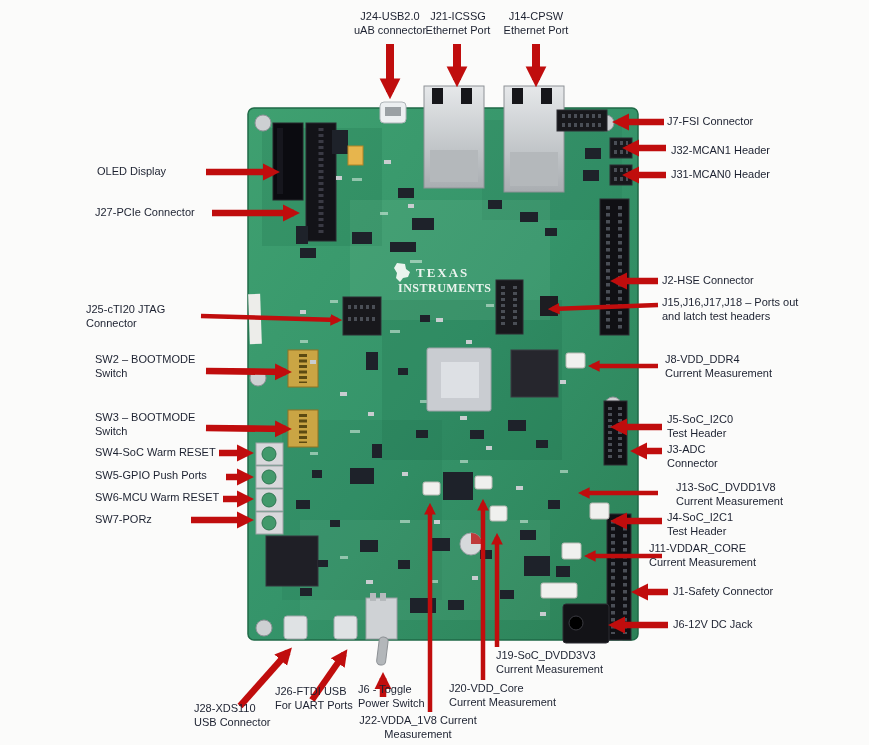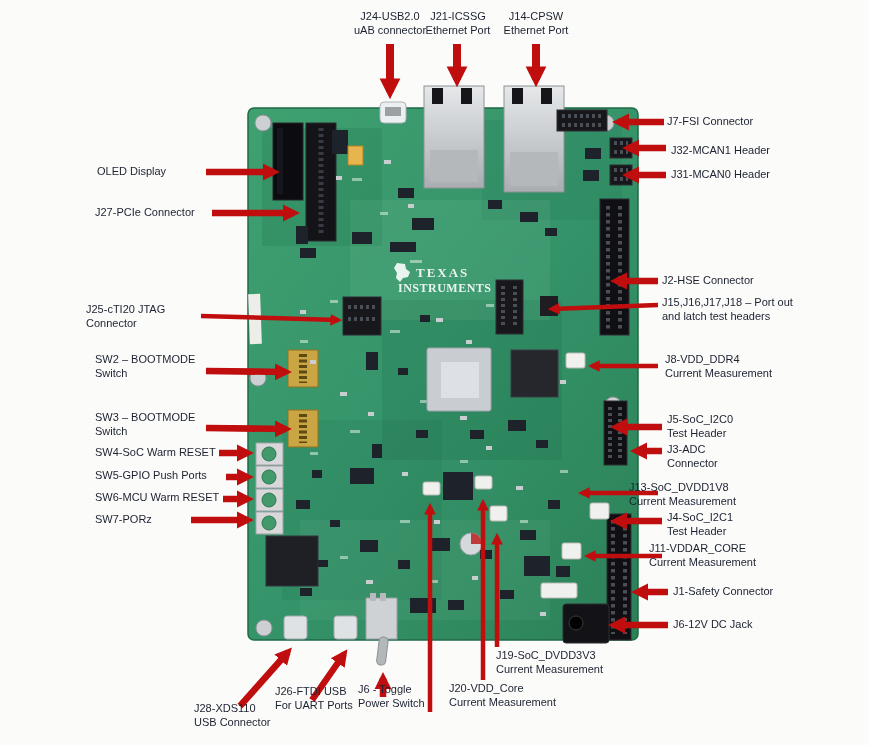--- a/index.html
+++ b/index.html
@@ -375,36 +375,36 @@
   <div class="co" style="left:671px;top:144px">
     <div>J32-MCAN1 Header</div>
   </div>
   <div class="co" style="left:671px;top:168px">
     <div>J31-MCAN0 Header</div>
   </div>
   <div class="co" style="left:662px;top:274px">
     <div>J2-HSE Connector</div>
   </div>
   <div class="co" style="left:662px;top:296px">
-    <div>J15,J16,J17,J18 – Port out</div>
+    <div>J15,J16,J17,J18 – Ports out</div>
     <div>and latch test headers</div>
   </div>
   <div class="co" style="left:665px;top:353px">
     <div>J8-VDD_DDR4</div>
     <div>Current Measurement</div>
   </div>
   <div class="co" style="left:667px;top:413px">
     <div>J5-SoC_I2C0</div>
     <div>Test Header</div>
   </div>
   <div class="co" style="left:667px;top:443px">
     <div>J3-ADC</div>
     <div>Connector</div>
   </div>
-  <div class="co" style="left:629px;top:481px">
+  <div class="co" style="left:676px;top:481px">
     <div>J13-SoC_DVDD1V8</div>
     <div>Current Measurement</div>
   </div>
   <div class="co" style="left:667px;top:511px">
     <div>J4-SoC_I2C1</div>
     <div>Test Header</div>
   </div>
   <div class="co" style="left:649px;top:542px">
     <div>J11-VDDAR_CORE</div>
     <div>Current Measurement</div>
@@ -421,20 +421,24 @@
     <div>USB Connector</div>
   </div>
   <div class="co" style="left:275px;top:685px">
     <div>J26-FTDI USB</div>
     <div>For UART Ports</div>
   </div>
   <div class="co" style="left:358px;top:683px">
     <div>J6  - Toggle</div>
     <div>Power Switch</div>
   </div>
+  <div class="co" style="left:353px;top:714px;width:130px;text-align:center">
+    <div>J22-VDDA_1V8 Current</div>
+    <div>Measurement</div>
+  </div>
   <div class="co" style="left:449px;top:682px">
     <div>J20-VDD_Core</div>
     <div>Current Measurement</div>
   </div>
   <div class="co" style="left:496px;top:649px">
     <div>J19-SoC_DVDD3V3</div>
     <div>Current Measurement</div>
   </div>
 
 </div>

